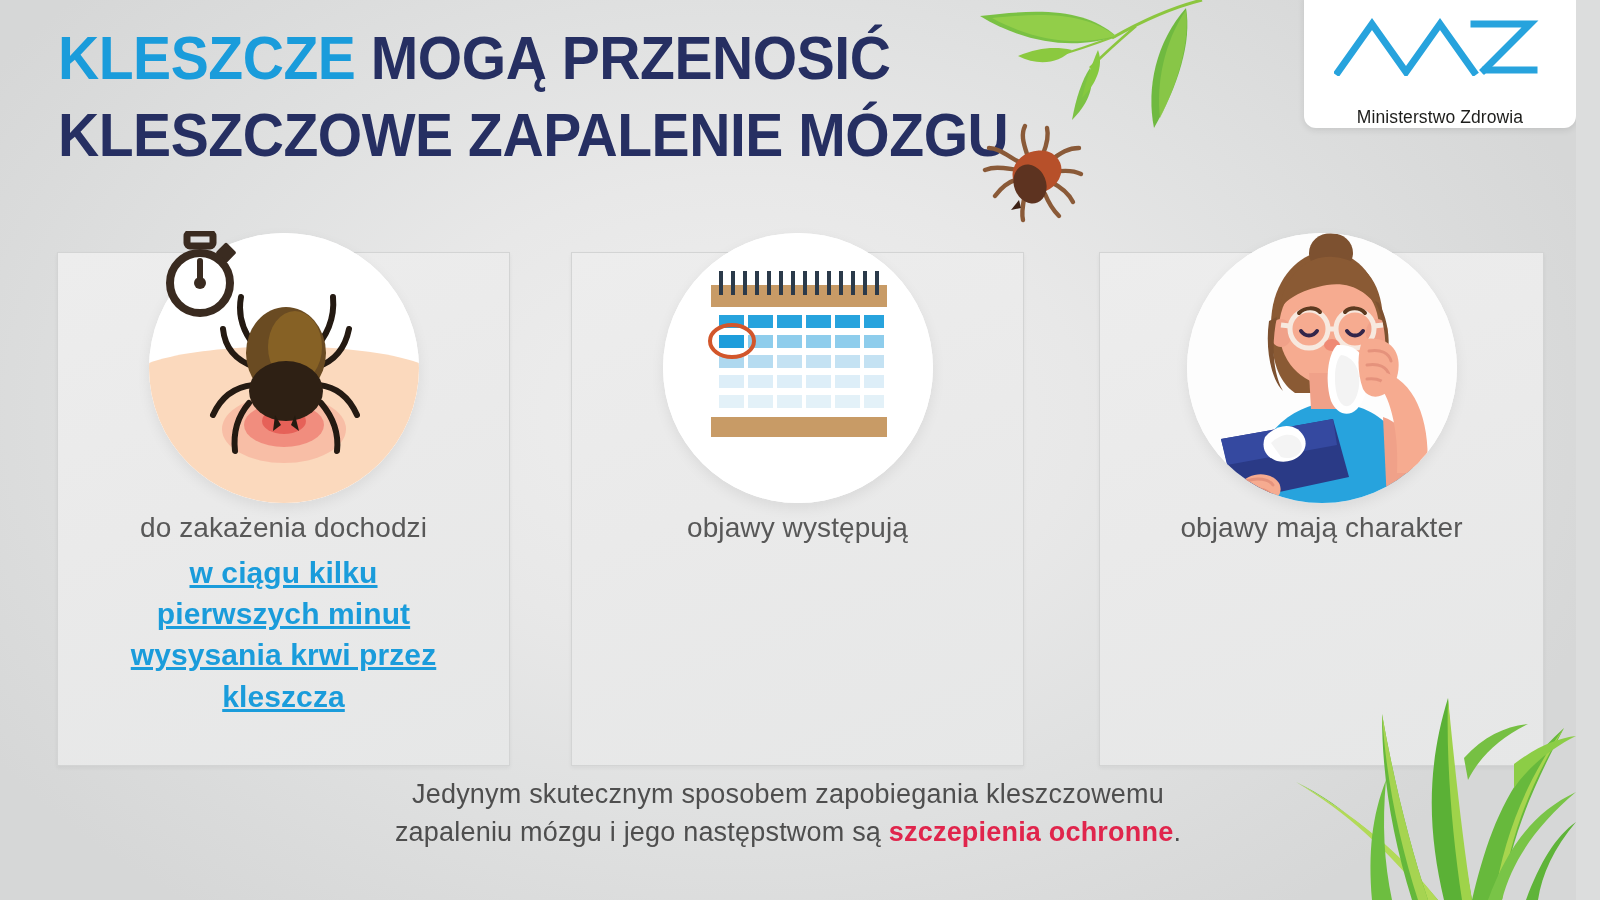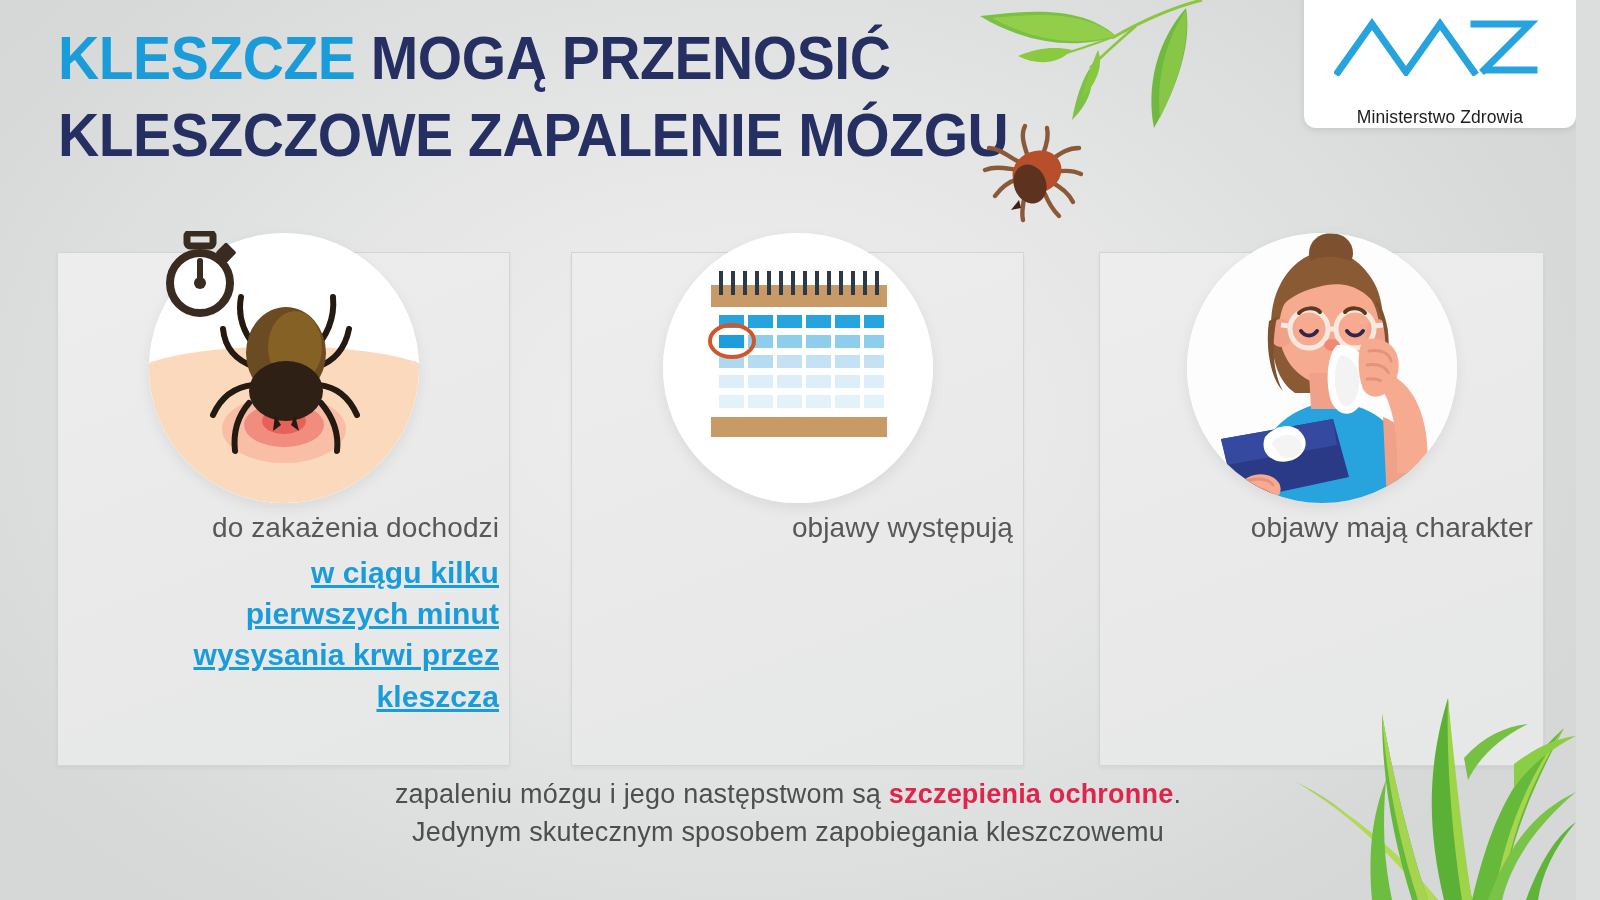--- a/index.html
+++ b/index.html
@@ -49,21 +49,21 @@
     width:270px;height:270px;border-radius:50%;
     background:#fdfdfd;
     box-shadow:0 5px 14px rgba(0,0,0,0.07);
     overflow:visible;
   }
   .art .circle-clip{
     position:absolute;inset:0;border-radius:50%;overflow:hidden;
   }
 
   .caption{
-    position:absolute;left:0;right:0;top:255px;text-align:right;
+    position:absolute;left:0;right:0;top:255px;text-align:center;
     padding:0 10px;box-sizing:border-box;
   }
   .cap-top{
     font-size:28px;color:#585858;font-weight:400;line-height:1.45;
     letter-spacing:0.1px;
   }
   .cap-main{
     margin-top:3px;
     font-size:30px;color:#1a9cdb;font-weight:bold;line-height:1.38;
     letter-spacing:0.1px;
@@ -341,24 +341,24 @@
           </svg>
         </div>
       </div>
       <div class="caption">
         <div class="cap-top">objawy mają charakter</div>
       </div>
     </div>
   </div>
 
   <div class="footer">
+    <div>Jedynym skutecznym sposobem zapobiegania kleszczowemu</div>
     <div>
       <span>zapaleniu mózgu i jego następstwom są </span><span class="strong">szczepienia ochronne</span><span>.</span>
     </div>
-    <div>Jedynym skutecznym sposobem zapobiegania kleszczowemu</div>
   </div>
 
   <svg class="deco" id="deco-grass" viewBox="0 0 300 290">
     <g>
       <path d="M168 290 C152 222 150 160 172 88 C176 150 184 226 196 290 Z" fill="#5bb136"></path>
       <path d="M172 88 C178 150 186 226 196 290 L186 290 C176 224 170 150 172 88 Z" fill="#9fd34a"></path>
       <path d="M196 290 C212 224 230 170 288 118 C256 178 234 230 226 290 Z" fill="#67b93c"></path>
       <path d="M288 118 C252 178 232 232 226 290 L218 290 C228 226 250 170 288 118 Z" fill="#a7d54e"></path>
       <path d="M150 290 C112 236 70 196 20 172 C78 204 124 244 162 290 Z" fill="#72c142"></path>
       <path d="M20 172 C78 204 126 244 162 290 L152 290 C112 240 70 202 20 172 Z" fill="#b2da57"></path>

